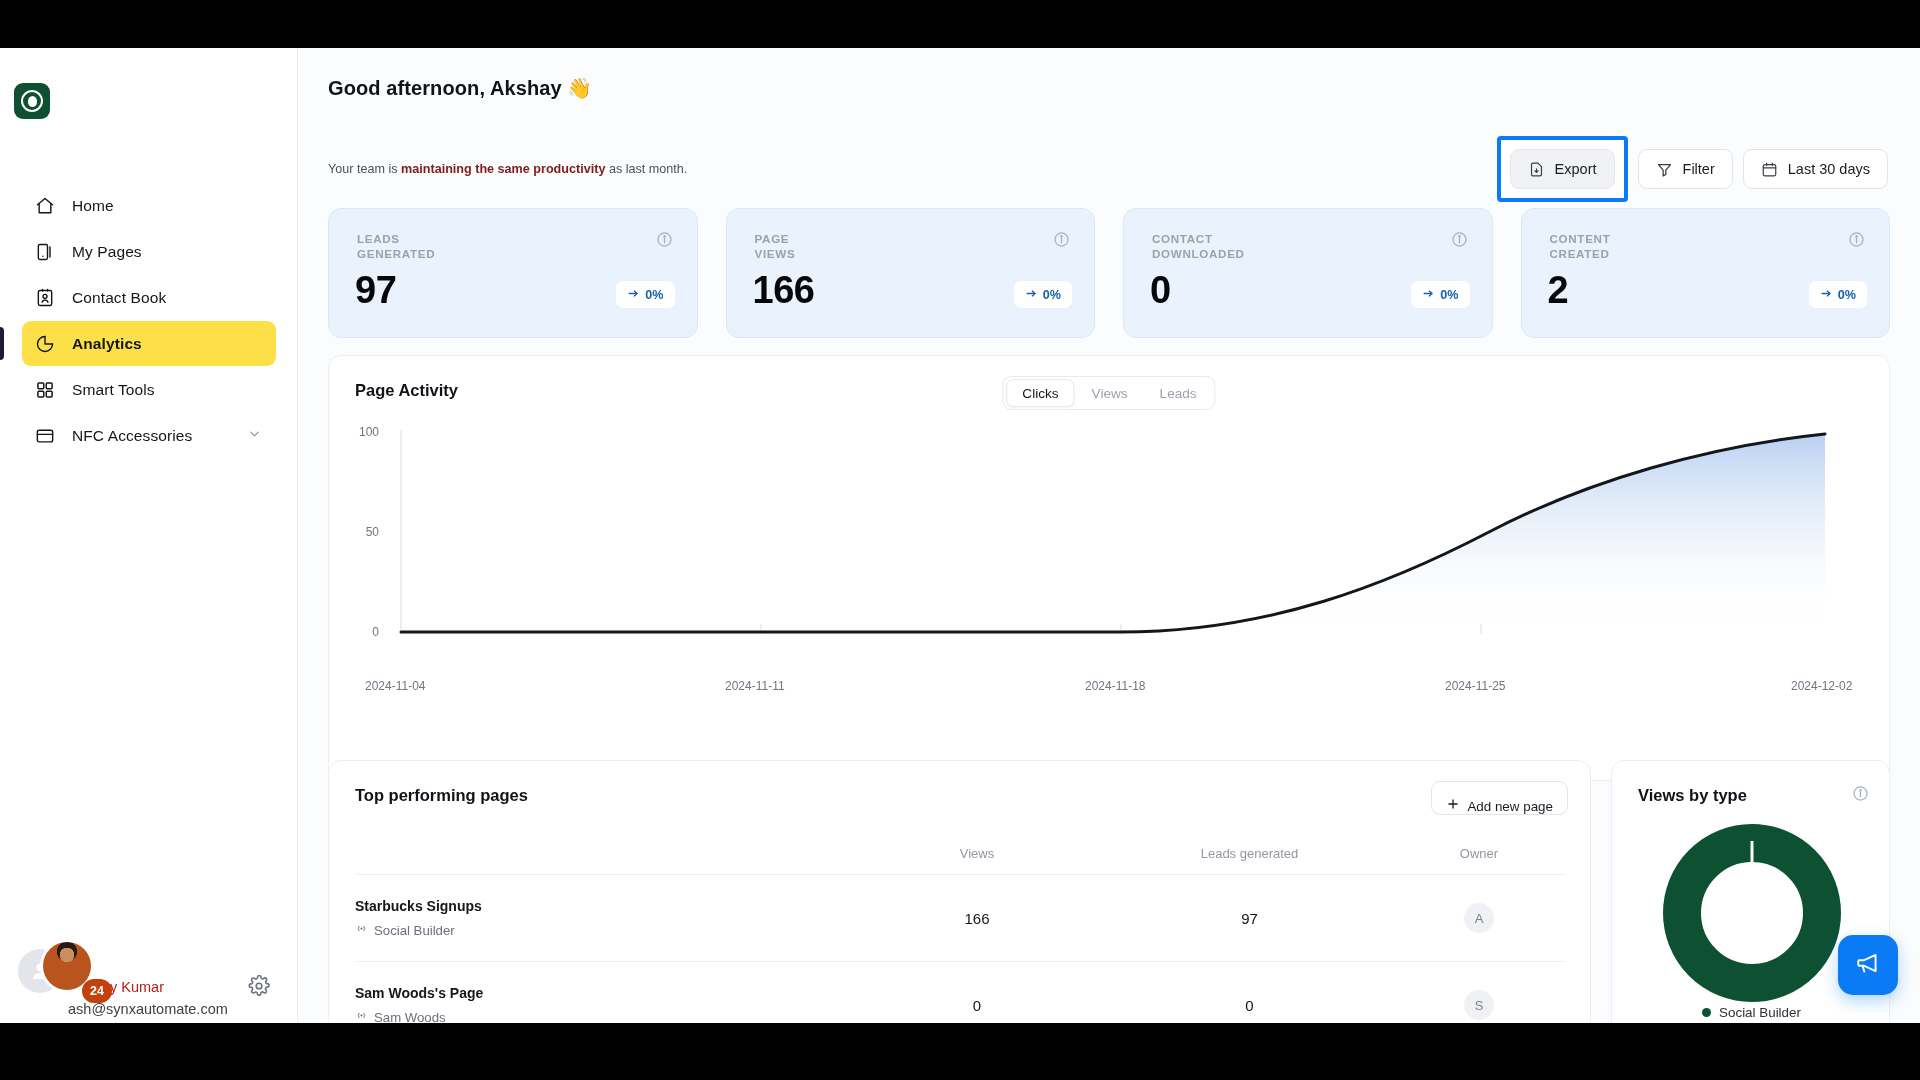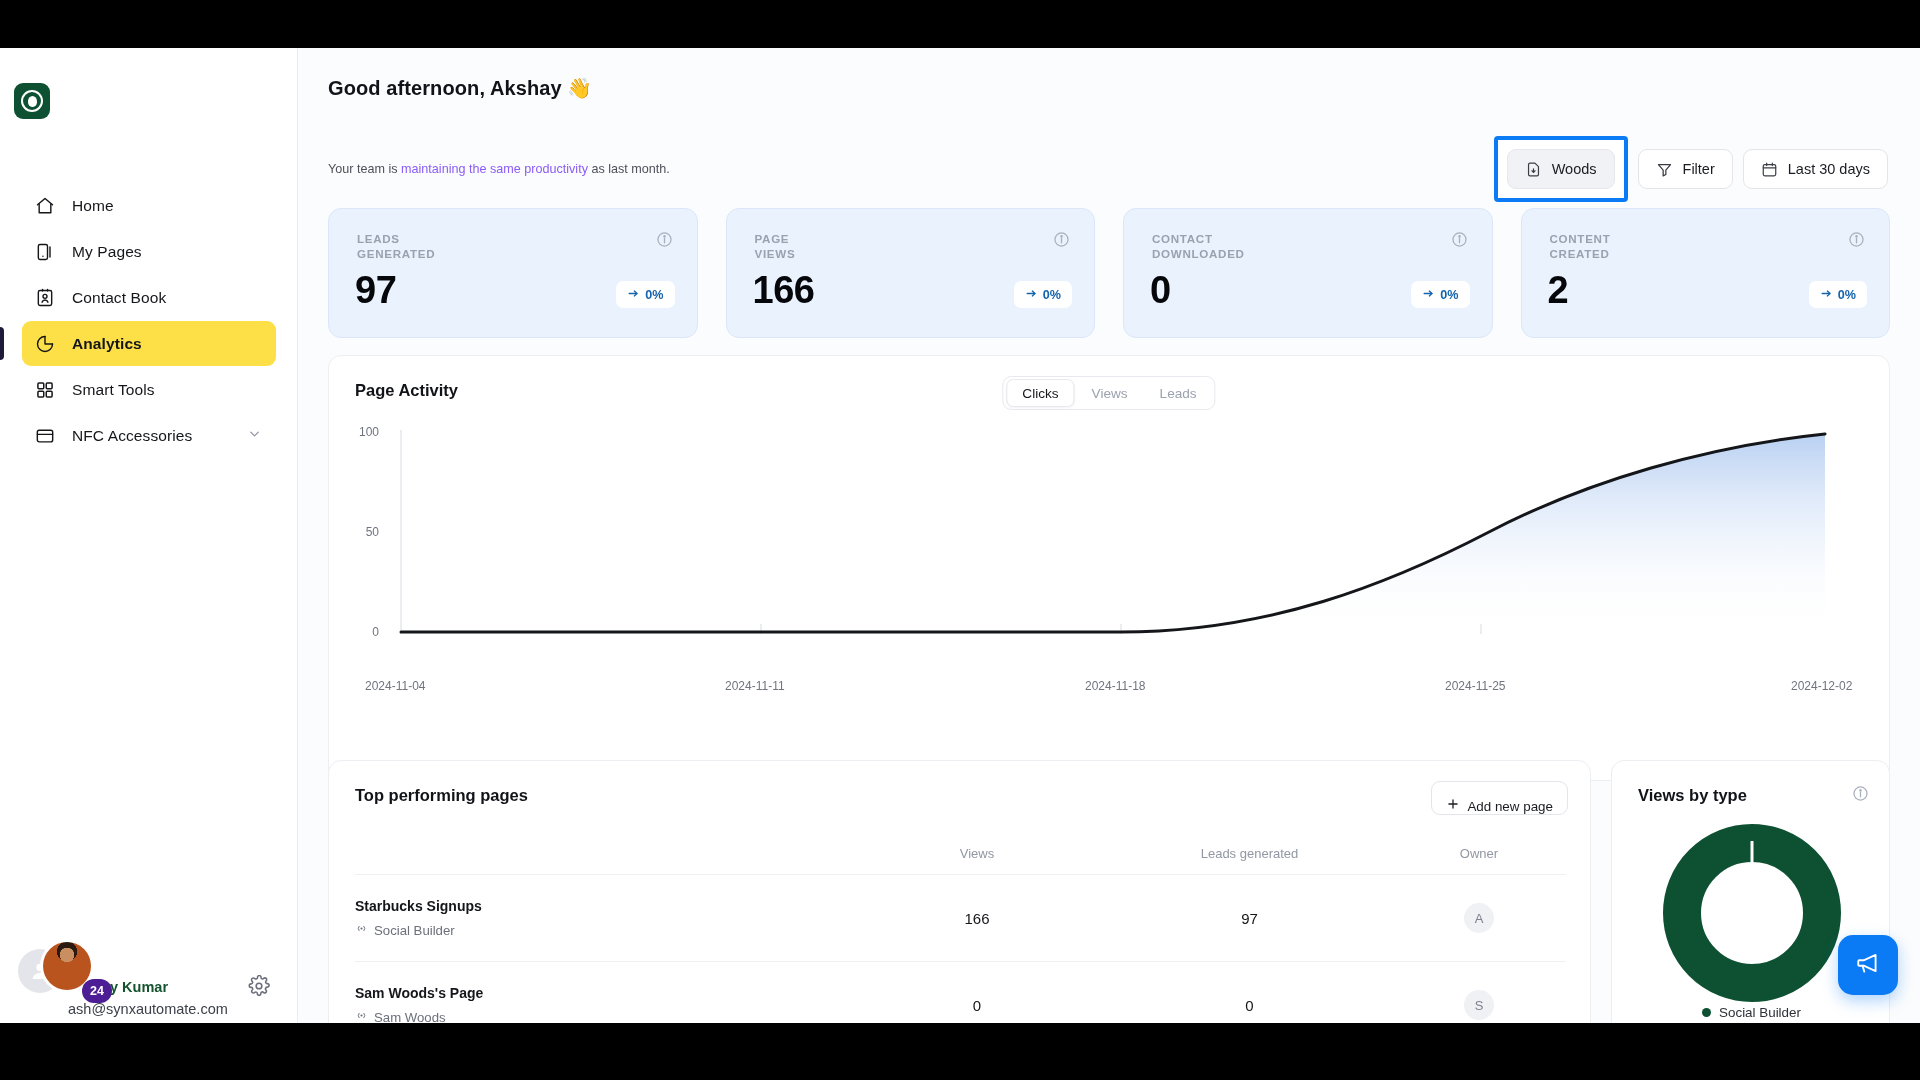--- a/index.html
+++ b/index.html
@@ -27,31 +27,31 @@
 
   
   .user-block { position:absolute; left:0; bottom:18px; width:298px; height:70px; }
   .avatar-ghost { position:absolute; left:18px; top:14px; width:44px; height:44px; border-radius:50%; background:#e4e5ea; display:flex; align-items:center; justify-content:center; }
   .avatar-photo { position:absolute; left:40px; top:4px; width:54px; height:54px; border-radius:50%; background:#ffffff; padding:3px; }
   .avatar-photo .pic { width:100%; height:100%; border-radius:50%; background:
         radial-gradient(circle at 50% 27%, #c98f63 0 17%, transparent 17.5%),
         radial-gradient(circle at 50% 20%, #2a1a11 0 22%, transparent 22.5%),
         linear-gradient(#b9541f 0 100%);
         background-color:#b9541f; overflow:hidden; }
-  .badge-24 { position:absolute; left:82px; top:44px; min-width:30px; height:24px; padding:0 7px; border-radius:12px; background:#4c1d95; color:#fff; font-size:12.5px; font-weight:700; display:flex; align-items:center; justify-content:center; }
-  .user-name { position:absolute; left:110px; top:44px; font-size:14.5px; font-weight:700; color:#14532d; white-space:nowrap; }
+  .badge-24 { position:absolute; left:82px; top:44px; min-width:30px; height:24px; padding:0 7px; border-radius:12px; background:#c2410c; color:#fff; font-size:12.5px; font-weight:700; display:flex; align-items:center; justify-content:center; }
+  .user-name { position:absolute; left:110px; top:44px; font-size:14.5px; font-weight:400; color:#b91c1c; white-space:nowrap; }
   .user-mail { position:absolute; left:68px; top:66px; font-size:14.5px; color:#3d4049; white-space:nowrap; }
   .gear-btn { position:absolute; right:28px; top:40px; width:22px; height:22px; color:#6b6f7b; cursor:pointer; }
 
   
   .main { position:absolute; left:298px; top:0; width:1622px; height:975px; background:#fbfcfd; overflow:hidden; }
 
   .greeting { position:absolute; left:30px; top:28px; font-size:20px; font-weight:700; color:#111318; letter-spacing:.1px; }
   .subgreeting { position:absolute; left:30px; top:114px; font-size:12.6px; color:#4c5059; }
-  .subgreeting b { font-weight:400; color:#8b5cf6;margin-top:37px; }
+  .subgreeting b { font-weight:700; color:#7f1d1d;margin-top:37px; }
 
   .hdr-actions { position:absolute; right:32px; top:88px; display:flex; align-items:center; gap:10px; }
   .btn { display:flex; align-items:center; gap:9px; height:40px; padding:0 17px; border-radius:9px; background:#ffffff; border:1px solid #e3e5ea; font-size:14.5px; color:#1a1c22; cursor:pointer; white-space:nowrap; }
   .btn .bi { width:18px; height:18px; display:flex; align-items:center; justify-content:center; color:#3b3e46; }
   .export-wrap { position:relative; padding:9px; border:4px solid #0b7bf5; border-radius:4px; background:#ffffff; }
   .export-wrap .btn { background:#f1f2f5; border-color:#e6e7ec; }
 
   
   .cards { position:absolute; left:30px; top:160px; width:1562px; display:flex; gap:28px; }
   .card { flex:1 1 0; height:130px; border-radius:13px; background:#eaf2fd; border:1px solid #dbe7f8; position:relative; }
@@ -213,21 +213,21 @@
       <div class="hdr-actions">
         <div class="export-wrap">
           <div class="btn">
             <span class="bi">
               <svg width="17" height="17" viewBox="0 0 24 24" fill="none" stroke="currentColor" stroke-width="1.7" stroke-linecap="round" stroke-linejoin="round">
                   <path d="M14 3H7a2 2 0 0 0-2 2v14a2 2 0 0 0 2 2h10a2 2 0 0 0 2-2V8z"></path>
                   <path d="M12 11v5"></path>
                   <path d="m9.8 13.8 2.2 2.2 2.2-2.2"></path>
                 </svg>
             </span>
-            <span>Woods</span>
+            <span>Export</span>
           </div>
         </div>
 
         <div class="btn">
           <span class="bi">
             <svg width="17" height="17" viewBox="0 0 24 24" fill="none" stroke="currentColor" stroke-width="1.8" stroke-linecap="round" stroke-linejoin="round">
                 <path d="M3.5 5h17l-6.6 7.8V19l-3.8 2v-8.2z"></path>
               </svg>
           </span>
           <span>Filter</span>

